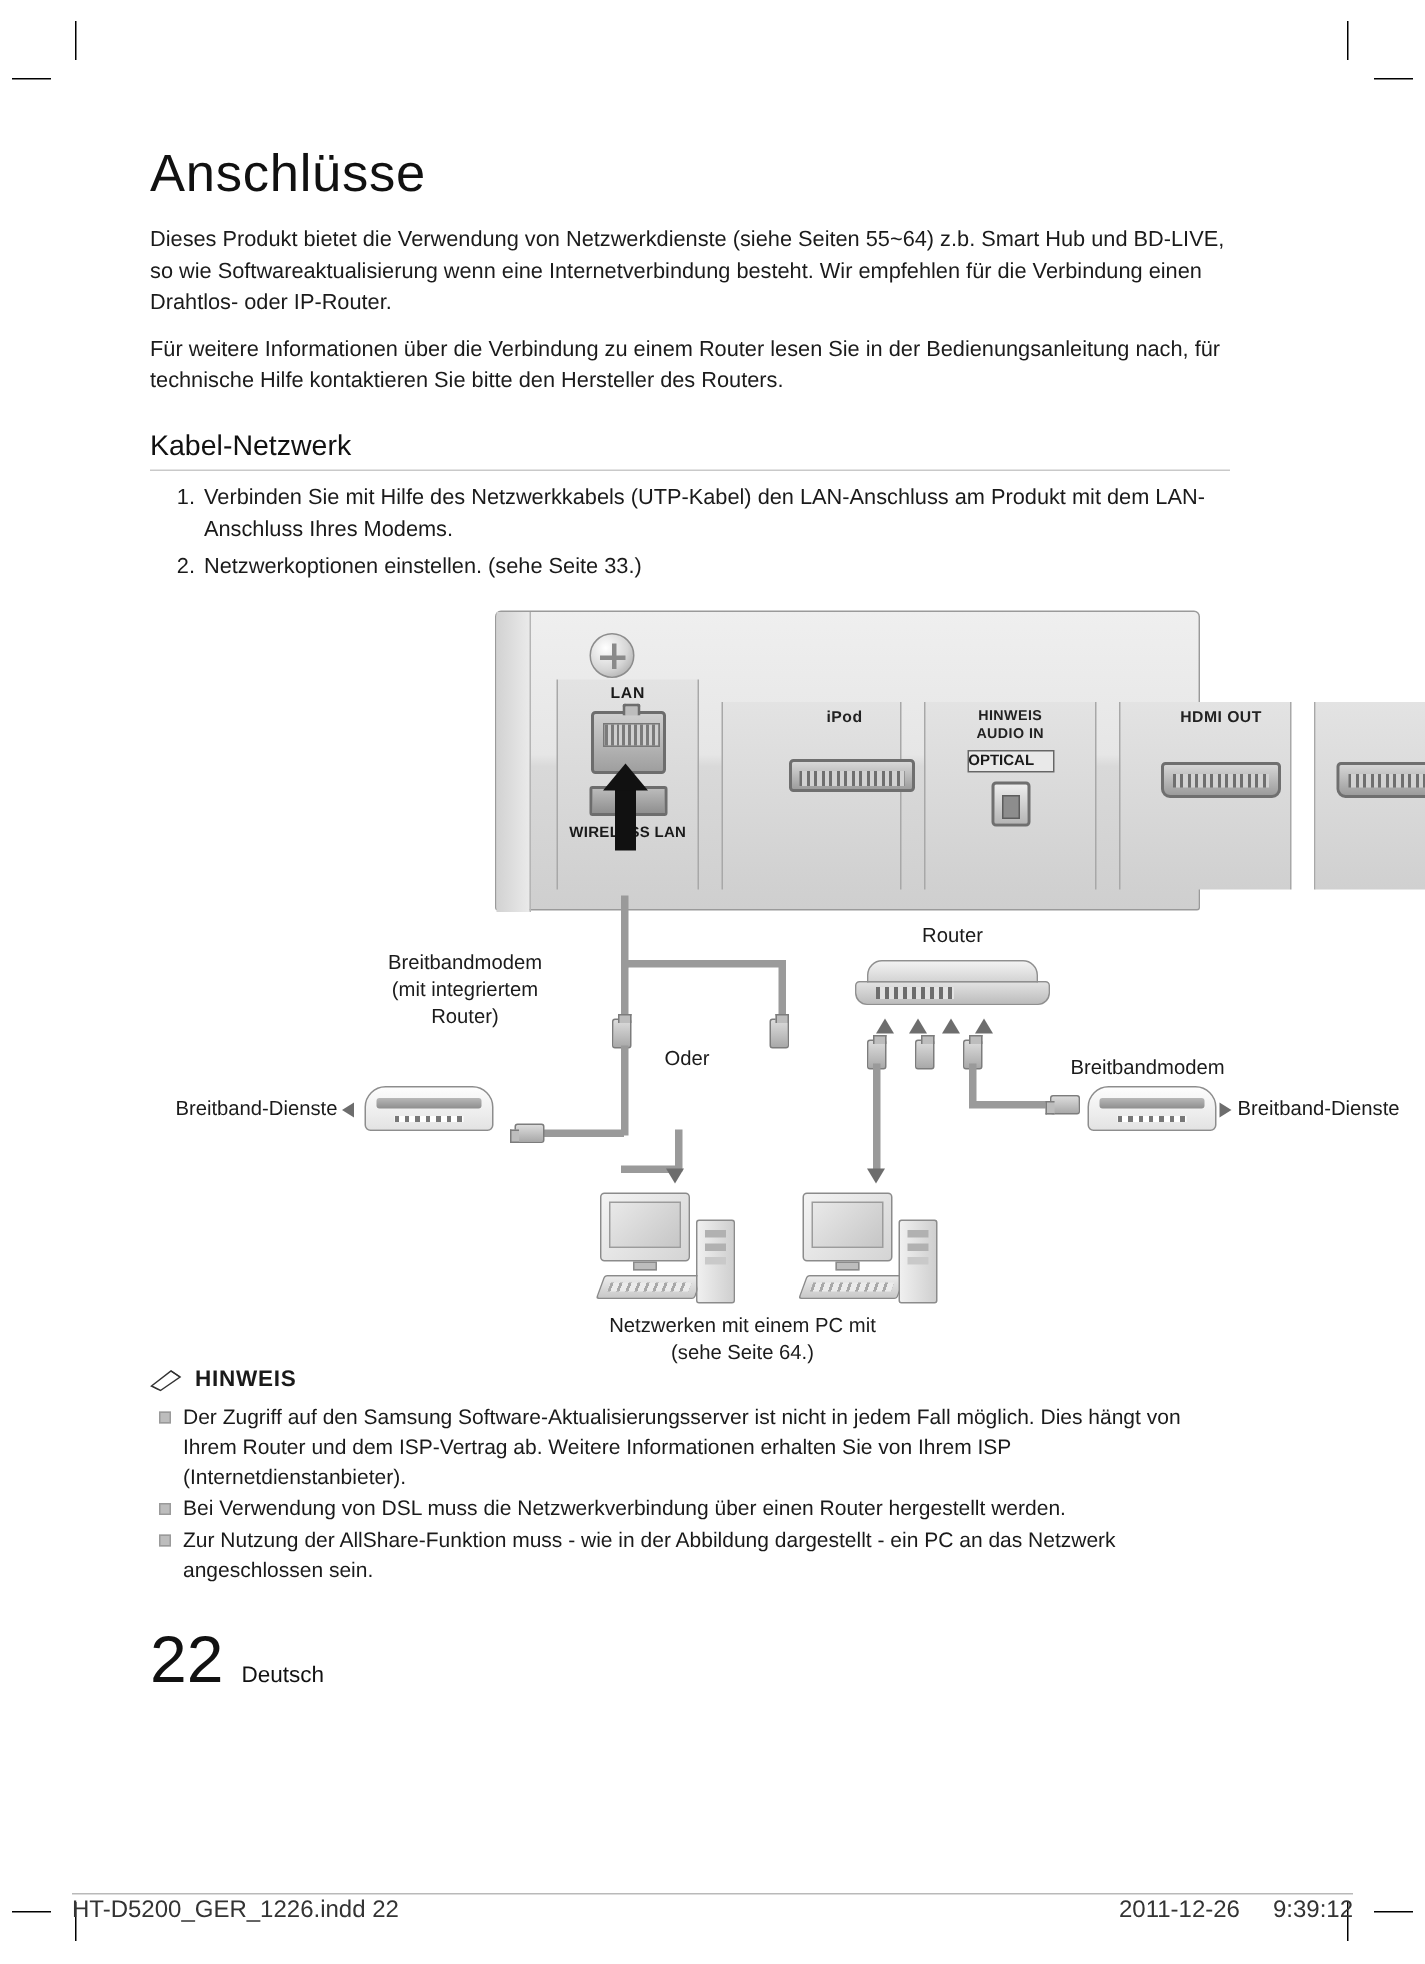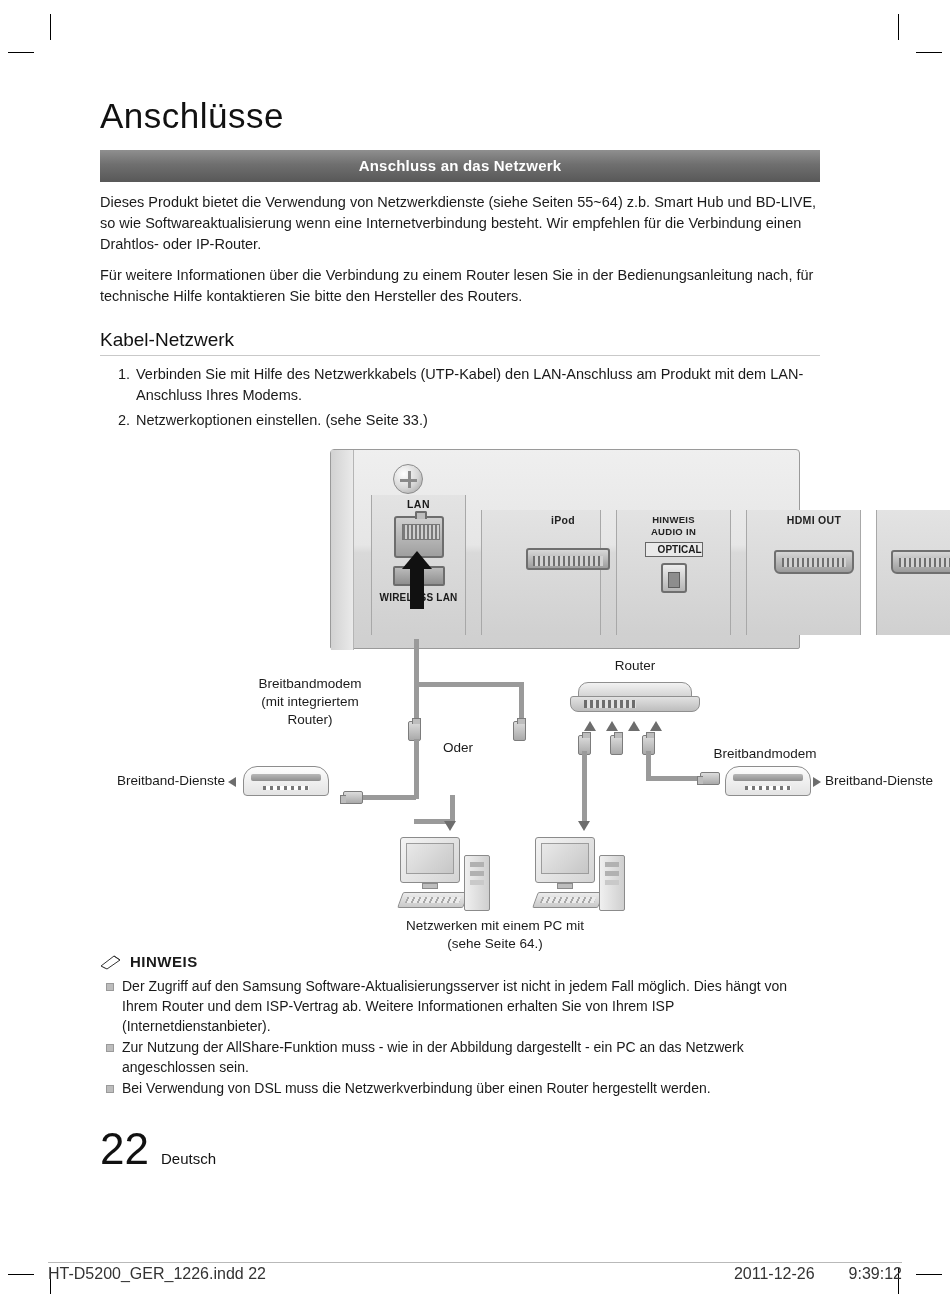--- a/index.html
+++ b/index.html
@@ -137,21 +137,21 @@
     border:2px solid #6f6f6f; border-radius:3px;
     position:relative;
   }
   .ipod-slot:after{
     content:""; position:absolute; left:5px; top:6px; right:5px; height:10px;
     background:repeating-linear-gradient(to right,#6f6f6f 0 2px,#d2d2d2 2px 5px);
   }
 
   .opt-box{ left:285px; width:115px; }
   .opt-inner{
-    width:58px; margin:4px auto 0 auto; font-size:10px; font-weight:bold; text-align:right;
+    width:58px; margin:4px auto 0 auto; font-size:10px; font-weight:bold; text-align:left;
     border:1px solid #666; padding:1px 0; background:#e9e9e9;
   }
   .opt-port{
     width:26px; height:30px; margin:6px auto 0 auto;
     background:linear-gradient(to bottom,#ededed,#b5b5b5);
     border:2px solid #6f6f6f; border-radius:3px;
   }
   .opt-port:after{
     content:""; display:block; width:10px; height:14px; margin:7px auto 0 auto;
     background:#8d8d8d; border:1px solid #5d5d5d;
@@ -287,39 +287,38 @@
   .pagenum { margin-top:26px; display:flex; align-items:baseline; gap:12px; }
   .pagenum .n { font-size:44px; font-weight:400; color:#111; }
   .pagenum .l { font-size:15px; color:#111; }
 
   .footer {
     position:absolute; left:0; right:0; bottom:26px;
     border-top:1px solid #b9b9b9; padding-top:2px;
     display:flex; justify-content:space-between;
     font-size:16px; color:#333;
   }
-  .footer .right { display:flex; gap:34px; }
+  .footer .right { display:flex; gap:22px; }
 </style>
 </head>
 <body>
 
 <div class="crop v" style="left:50px; top:14px;"></div>
 <div class="crop v" style="left:898px; top:14px;"></div>
 <div class="crop h" style="left:8px; top:52px;"></div>
 <div class="crop h" style="left:916px; top:52px;"></div>
 <div class="crop h" style="left:8px; top:1274px;"></div>
 <div class="crop h" style="left:916px; top:1274px;"></div>
 <div class="crop v" style="left:50px; top:1268px;"></div>
 <div class="crop v" style="left:898px; top:1268px;"></div>
 
 <div class="page">
 
   <h1 class="title">Anschlüsse</h1>
 
-  <div class="section-bar">Anschluss an das Netzwerk</div>
 
   <p class="body">Dieses Produkt bietet die Verwendung von Netzwerkdienste (siehe Seiten 55~64) z.b. Smart Hub und BD-LIVE, so wie Softwareaktualisierung wenn eine Internetverbindung besteht. Wir empfehlen für die Verbindung einen Drahtlos- oder IP-Router.</p>
   <p class="body">Für weitere Informationen über die Verbindung zu einem Router lesen Sie in der Bedienungsanleitung nach, für technische Hilfe kontaktieren Sie bitte den Hersteller des Routers.</p>
 
   <h2 class="sub">Kabel-Netzwerk</h2>
   <div class="rule"></div>
 
   <ol class="steps">
     <li>
       <span class="num">1.</span>
@@ -460,22 +459,22 @@
         <path d="M1 12 L14 2 L20 6 L7 15 Z" fill="#ffffff" stroke="#333" stroke-width="1"></path>
         <path d="M1 12 L4 14 L7 15 Z" fill="#333"></path>
         <path d="M14 2 L20 6" stroke="#333" stroke-width="1"></path>
       </svg>
     </span>
     <span class="t">HINWEIS</span>
   </div>
 
   <ul class="notes">
     <li>Der Zugriff auf den Samsung Software-Aktualisierungsserver ist nicht in jedem Fall möglich. Dies hängt von Ihrem Router und dem ISP-Vertrag ab. Weitere Informationen erhalten Sie von Ihrem ISP (Internetdienstanbieter).</li>
+    <li>Bei Verwendung von DSL muss die Netzwerkverbindung über einen Router hergestellt werden.</li>
     <li>Zur Nutzung der AllShare-Funktion muss - wie in der Abbildung dargestellt - ein PC an das Netzwerk angeschlossen sein.</li>
-    <li>Bei Verwendung von DSL muss die Netzwerkverbindung über einen Router hergestellt werden.</li>
   </ul>
 
   <div class="pagenum">
     <span class="n">22</span>
     <span class="l">Deutsch</span>
   </div>
 </div>
 
 <div class="footer" style="left:48px; right:48px;">
   <span>HT-D5200_GER_1226.indd   22</span>

